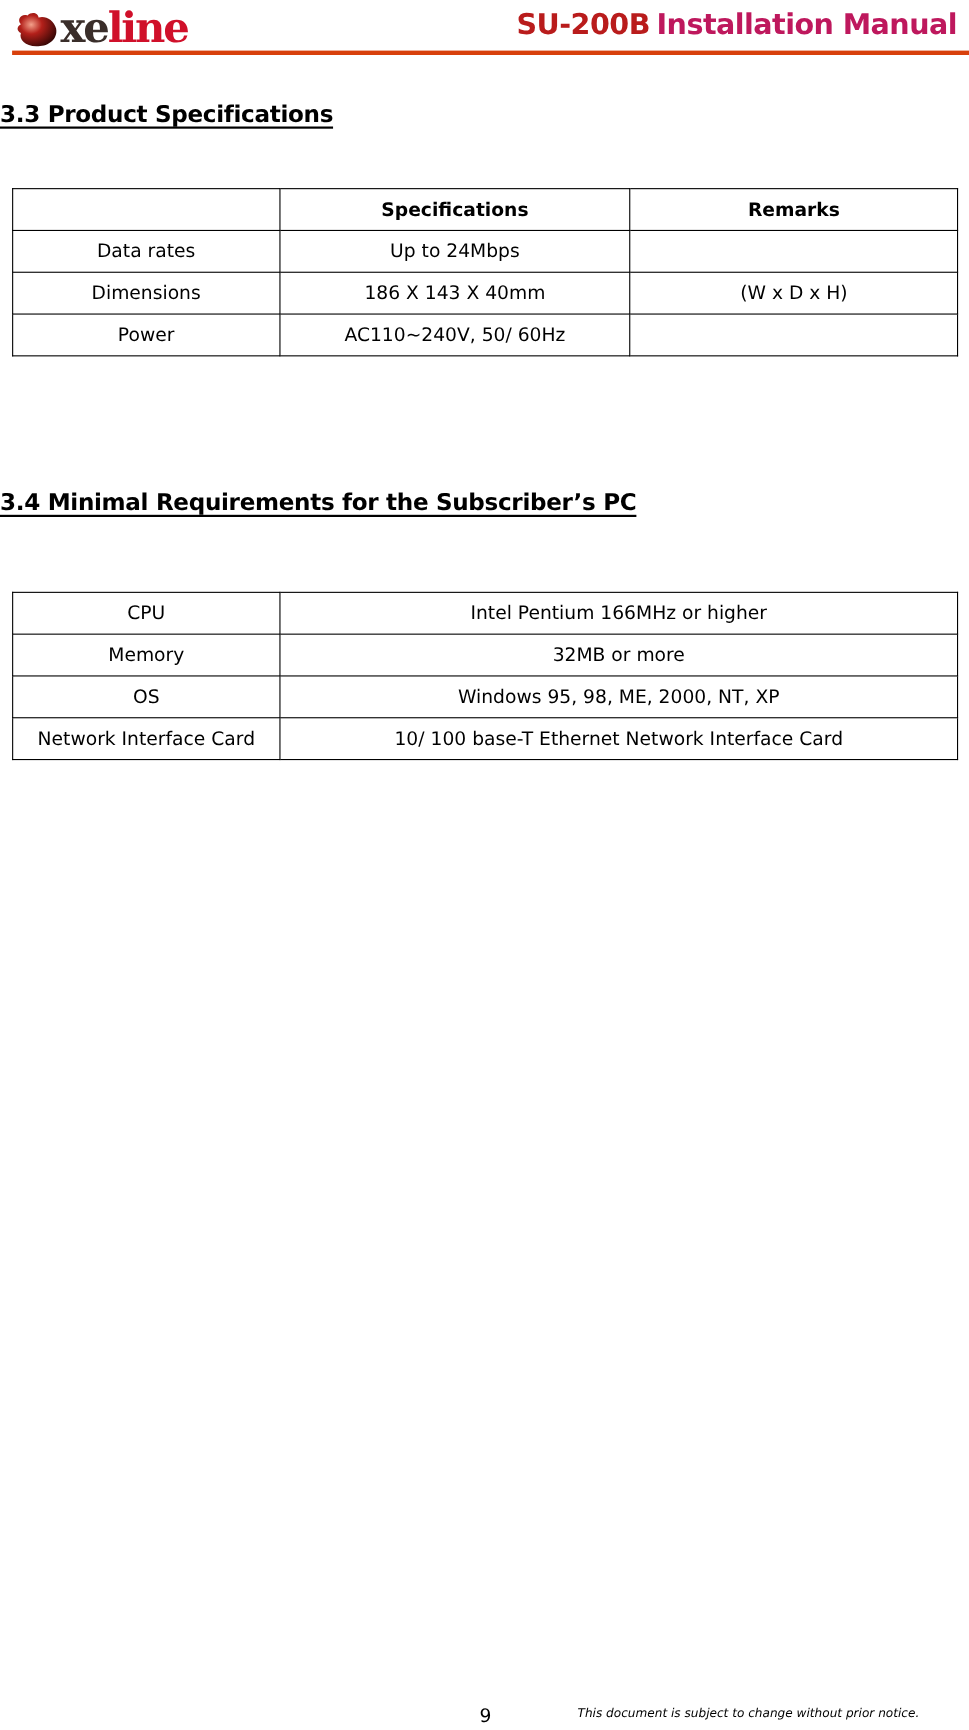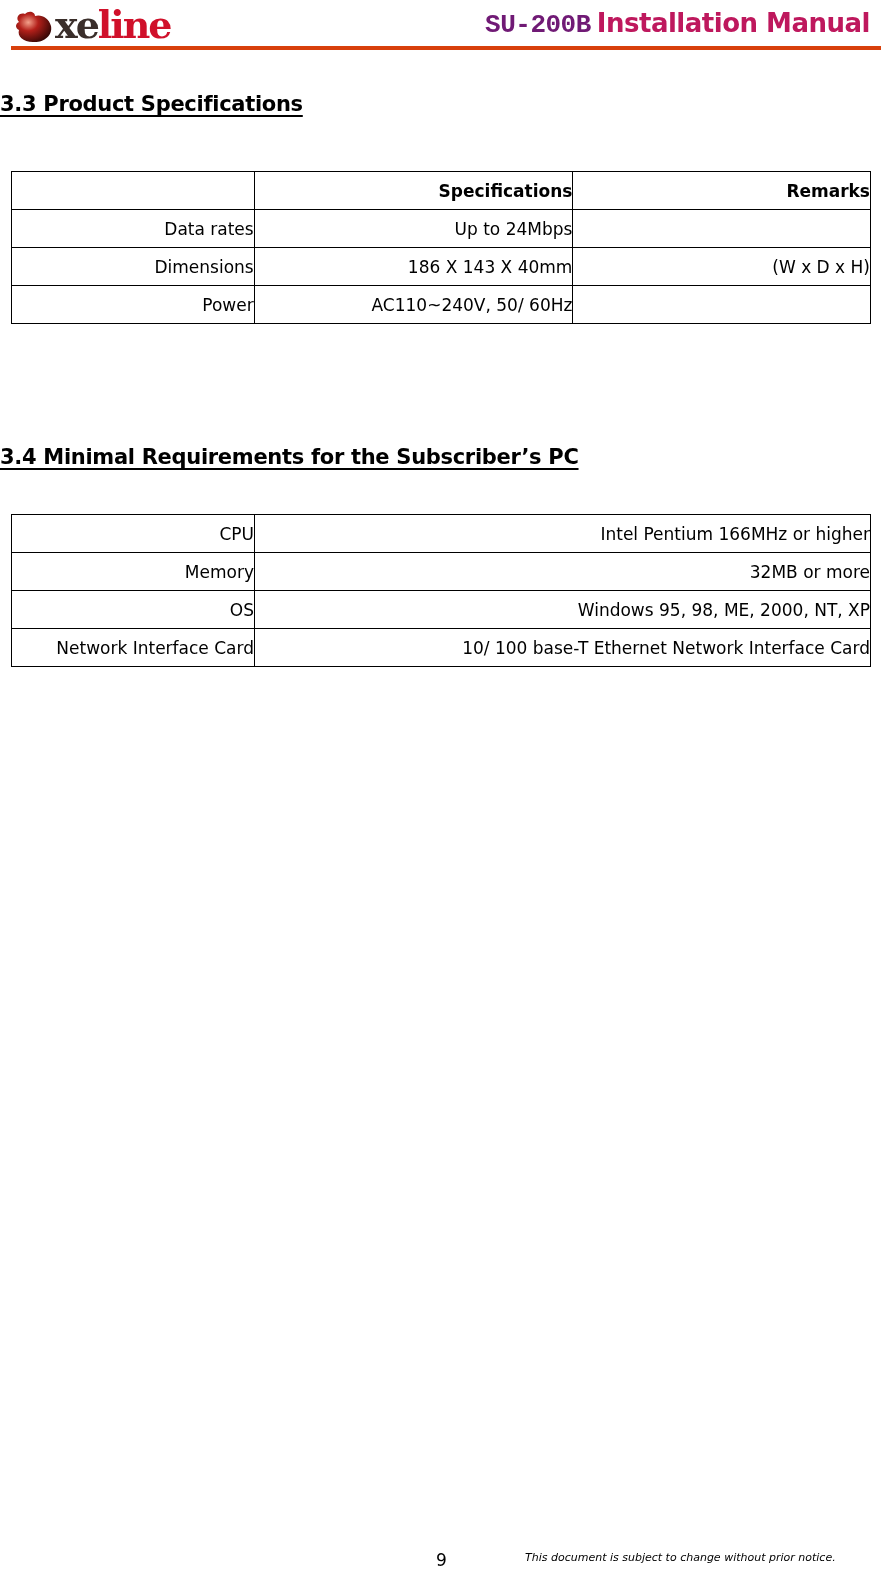--- a/index.html
+++ b/index.html
@@ -5,33 +5,33 @@
   html, body { margin: 0; padding: 0; background: #ffffff; }
   body { width: 881px; height: 1573px; position: relative; overflow: hidden; font-family: "DejaVu Sans", sans-serif; color: #000; }
 
   .header { position: absolute; left: 11px; top: 0; width: 881px; height: 36px; }
   .logo { position: absolute; left: 2px; top: 2px; height: 42px; display: flex; align-items: flex-end; }
   .logo-ball { width: 40px; height: 36px; position: relative; margin-right: 2px; }
   .logo-text { font-family: "DejaVu Serif", serif; font-weight: bold; font-size: 38px; line-height: 38px; letter-spacing: -2px; }
   .logo-xe { color: #3a2e2a; }
   .logo-line { color: #d0102a; }
   .title { position: absolute; right: 22px; top: 8px; font-family: "DejaVu Sans", sans-serif; font-weight: bold; font-size: 26px; letter-spacing: -0.5px; }
-  .title-model { color: #701a75; font-family: Liberation Mono, monospace; }
+  .title-model { color: #b91c1c; }
   .title-rest { color: #be185d; margin-left: 6px; }
   .header-rule { position: absolute; left: 0; top: 46px; width: 881px; height: 4px; background: #d8400c; }
 
   .section-heading { position: absolute; left: 0; font-weight: bold; font-size: 21px; text-decoration: underline; text-underline-offset: 4px; text-decoration-thickness: 2px; letter-spacing: -0.3px; }
   #h33 { top: 92px; }
   #h34 { top: 445px; }
 
   table { position: absolute; left: 11px; border-collapse: collapse; font-size: 17px; }
-  td, th { border: 1px solid #000; text-align: right; padding: 0; height: 37px; font-weight: normal; white-space: nowrap; }
+  td, th { border: 1px solid #000; text-align: center; padding: 0; height: 37px; font-weight: normal; white-space: nowrap; }
   th { font-weight: bold; }
   #spec-table { top: 171px; width: 860px; }
-  #req-table { top: 514px; width: 860px; border-radius: 28px; }
+  #req-table { top: 538px; width: 860px; border-radius: 28px; }
   .c1 { width: 242px; }
   .c2 { width: 318px; }
   .c3 { width: 297px; }
 
   .footer-page { position: absolute; left: 436px; top: 1550px; font-size: 17px; }
   .footer-note { position: absolute; left: 525px; top: 1551px; font-size: 11px; font-style: italic; }
 </style>
 </head>
 <body>
 

